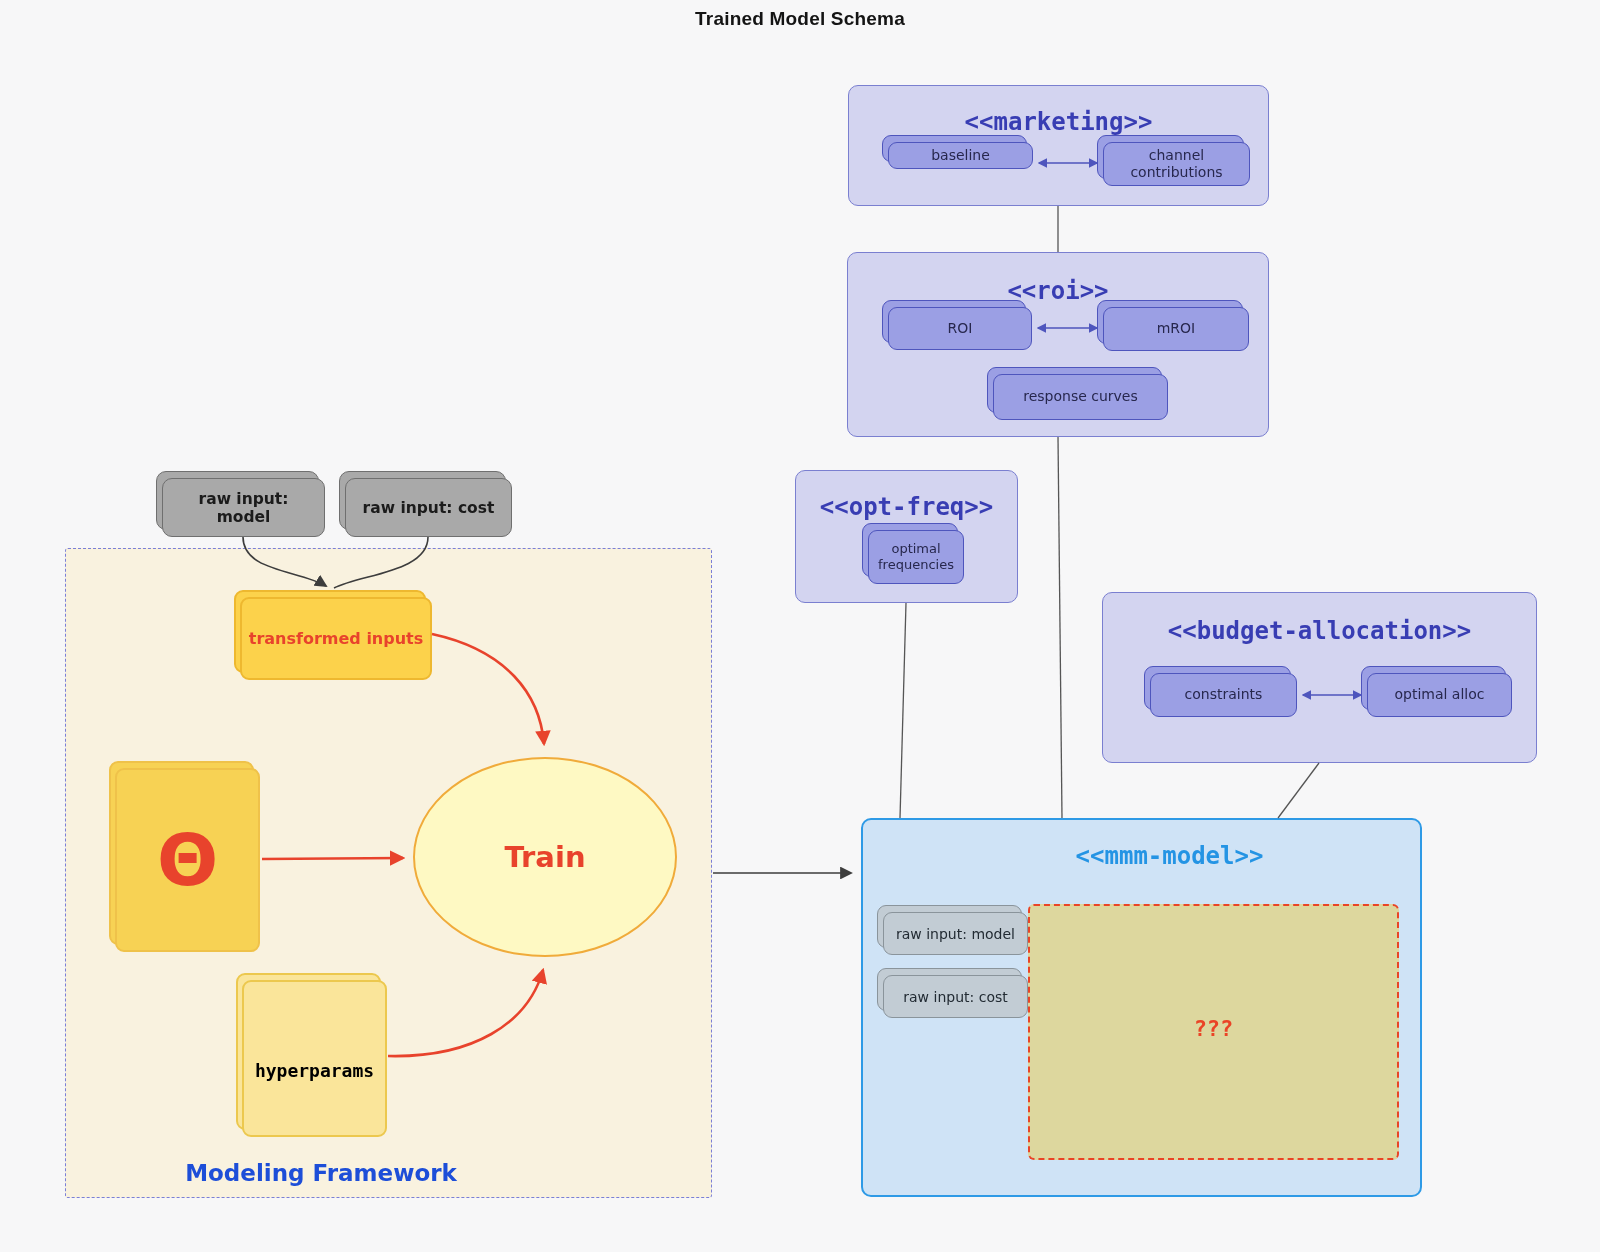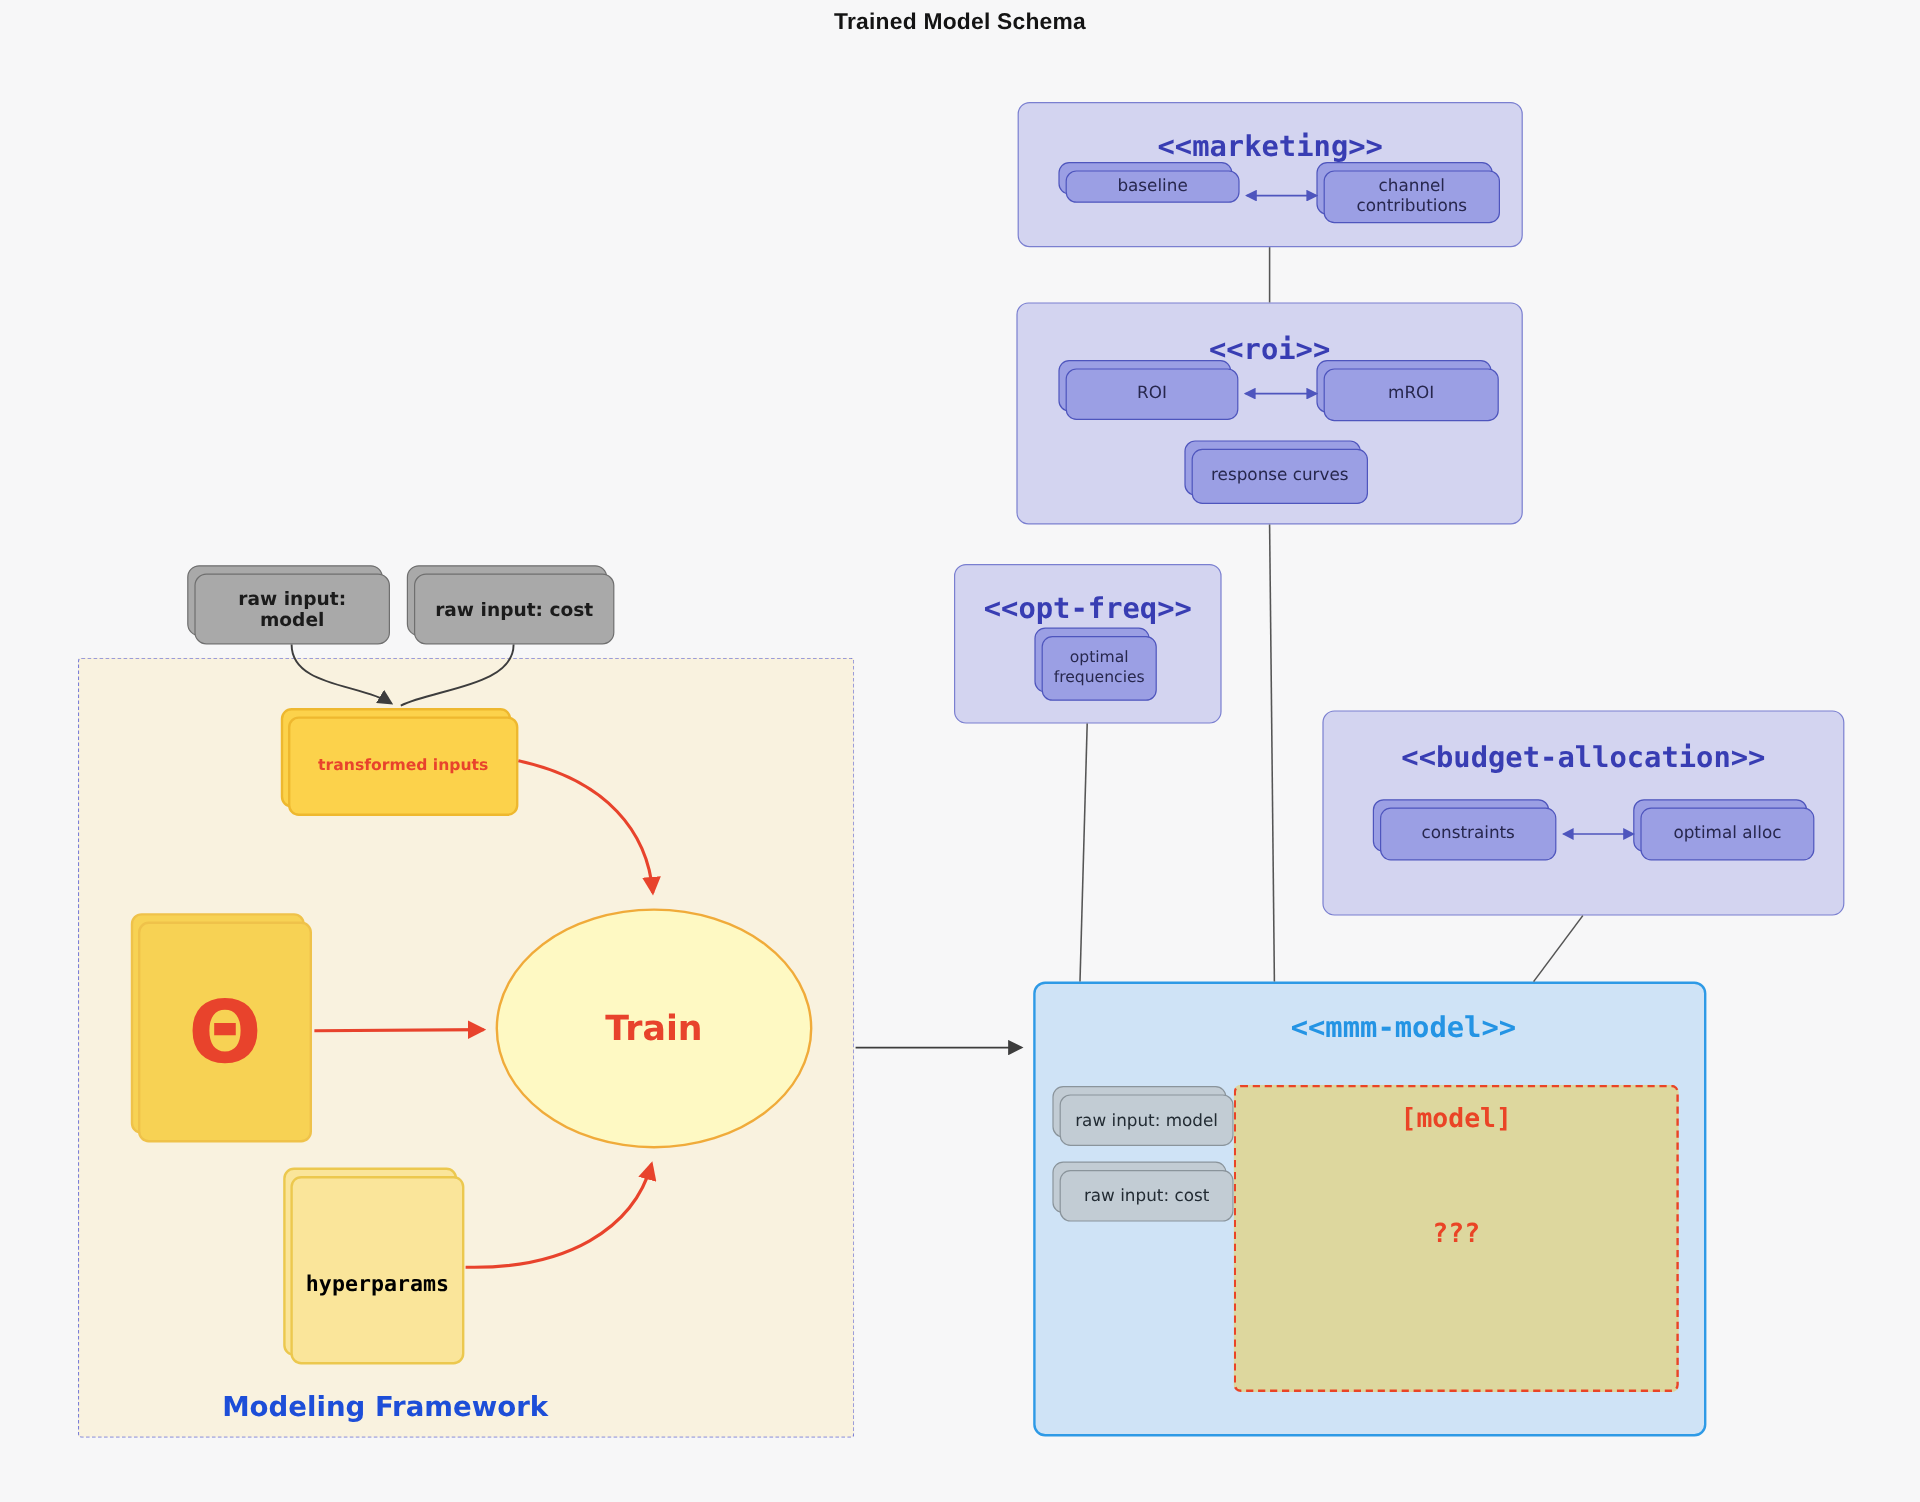--- a/index.html
+++ b/index.html
@@ -48,21 +48,21 @@
   .skin-purple{background:#9b9fe4;border:1.5px solid #4e55bd;}
   .skin-gray{background:#a9a9a9;border:1.5px solid #6f6f6f;border-radius:10px !important;}
   .skin-bluegray{background:#c2ccd4;border:1.5px solid #8a949b;}
   .skin-gold{background:#fcd24b;border:2px solid #eeb82f;}
   .skin-paleyellow{background:#fae59a;border:2px solid #ecc84e;}
   .skin-theta{background:#f7d254;border:2px solid #efc24a;}
 
   .lbl-purple{font-size:14px;color:#27274d;line-height:1.25;}
   .lbl-grayb{font-size:15.5px;font-weight:bold;color:#1b1b1b;}
   .lbl-bluegray{font-size:14px;color:#222b33;}
-  .lbl-red-bold{font-size:13px;font-weight:bold;color:#e8432c;}
+  .lbl-red-bold{font-size:16px;font-weight:bold;color:#e8432c;}
   .lbl-mono-red{font-family:"DejaVu Sans Mono",monospace;font-size:18px;font-weight:bold;color:#000000;margin-top:24px;}
   .lbl-theta{font-size:72px;font-weight:bold;color:#e8432c;line-height:1;}
 
   
   .train{
     background:#fef9c3;border:2px solid #f0ab3a;border-radius:50%;
     display:flex;align-items:center;justify-content:center;
     box-sizing:border-box;z-index:2;
   }
   .train span{font-size:29px;font-weight:bold;color:#e8432c;}
@@ -153,21 +153,21 @@
   <div class="front skin-purple">
       <span class="lbl-purple">ROI</span>
     </div>
 </div>
 <div class="abs stack" style="left:1103px;top:307px;width:146px;height:44px;">
   <div class="back skin-purple"></div>
   <div class="front skin-purple">
       <span class="lbl-purple">mROI</span>
     </div>
 </div>
-<div class="abs stack" style="left:993px;top:374px;width:147px;height:46px;">
+<div class="abs stack" style="left:993px;top:374px;width:147px;height:46px;padding-left:28px;">
   <div class="back skin-purple"></div>
   <div class="front skin-purple">
       <span class="lbl-purple">response curves</span>
     </div>
 </div>
 
 <div class="abs group lav" style="left:795px;top:470px;width:223px;height:133px;">
   <div class="group-title" style="top:10px;">&lt;&lt;opt-freq&gt;&gt;</div>
 </div>
 <div class="abs stack" style="left:868px;top:530px;width:96px;height:54px;">
@@ -202,21 +202,20 @@
       <span class="lbl-bluegray">raw input: model</span>
     </div>
 </div>
 <div class="abs stack" style="left:883px;top:975px;width:145px;height:43px;">
   <div class="back skin-bluegray"></div>
   <div class="front skin-bluegray">
       <span class="lbl-bluegray">raw input: cost</span>
     </div>
 </div>
 <div class="abs model-box" style="left:1028px;top:904px;width:371px;height:256px;">
-  <div class="model-title">[model]</div>
   <div class="model-qqq">???</div>
 </div>
 
 <svg class="edges" width="1600" height="1252" viewBox="0 0 1600 1252">
   <defs>
     <marker id="m-dark" viewBox="0 0 10 10" refX="8.5" refY="5" markerWidth="8" markerHeight="8" orient="auto-start-reverse">
       <path d="M0,0 L10,5 L0,10 z" fill="#3d3d3d"></path>
     </marker>
     <marker id="m-red" viewBox="0 0 10 10" refX="8.5" refY="5" markerWidth="6" markerHeight="6" orient="auto-start-reverse">
       <path d="M0,0 L10,5 L0,10 z" fill="#e8432c"></path>

